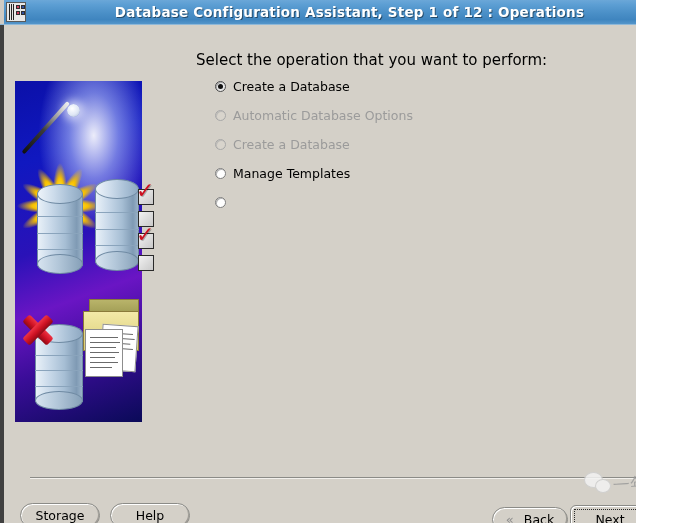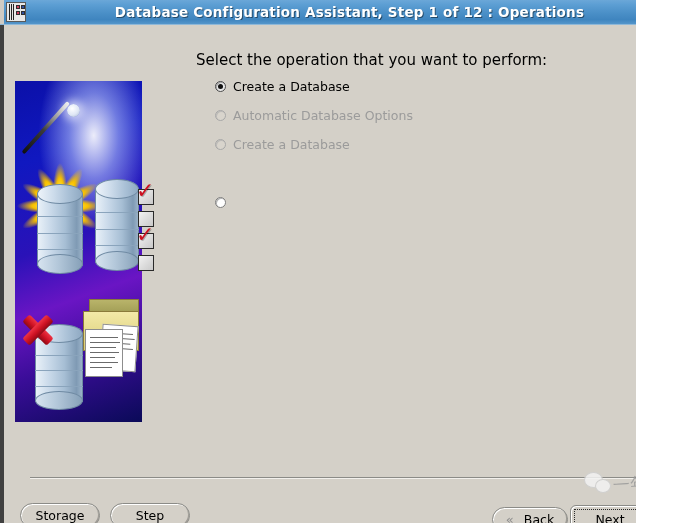--- a/index.html
+++ b/index.html
@@ -496,33 +496,37 @@
     <div class="radio-row disabled" style="top:81px;">
       <span class="radio"></span>
       <span class="rlabel">Automatic Database Options</span>
     </div>
 
     <div class="radio-row disabled" style="top:110px;">
       <span class="radio"></span>
       <span class="rlabel">Create a Database</span>
     </div>
 
+    <div class="radio-row" style="top:139px;">
+      <span class="radio"></span>
+      <span class="rlabel">Manage Templates</span>
+    </div>
 
     <div class="radio-row" style="top:168px;">
       <span class="radio"></span>
     </div>
 
     <div id="separator"></div>
 
     <div class="btn" id="btn-cancel">
       <span>Storage</span>
     </div>
 
     <div class="btn" id="btn-help">
-      <span>Step</span>
+      <span>Help</span>
     </div>
 
     <div class="btn" id="btn-back">
       <span class="chev">«</span>
       <span><span class="mnem">B</span>ack</span>
     </div>
 
     <div class="btn" id="btn-next">
       <span class="focus-ring"></span>
       <span class="nlabel"><span class="mnem">N</span>ext</span>

